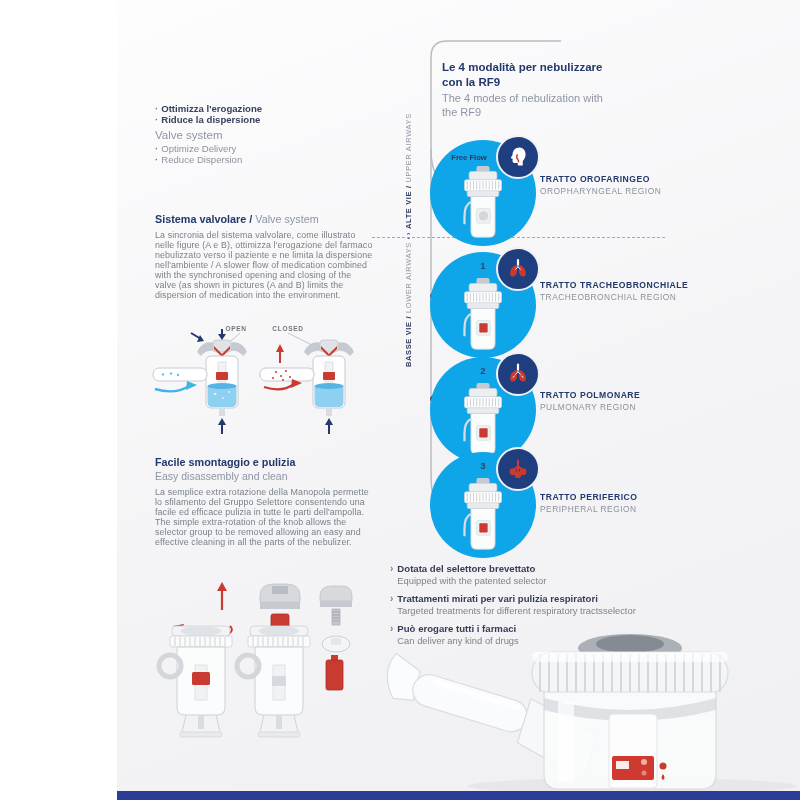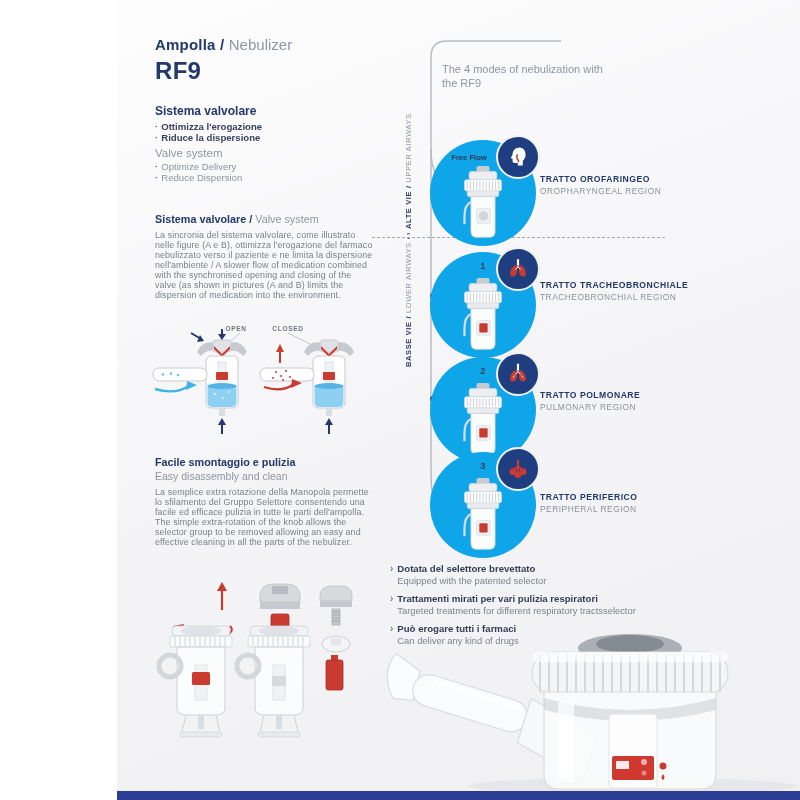--- a/index.html
+++ b/index.html
@@ -77,30 +77,22 @@
   .f-en{font-size:9.4px;font-weight:500;color:#7d828c;line-height:11.5px;text-align:center;}
 
   .product{position:absolute;left:382px;top:628px;width:418px;height:163px;}
 </style>
 </head>
 <body>
 
 <div class="page">
   <div class="content-bg"></div>
 
-  <header class="title-block">
-    <div>
-      <span class="t-it">Ampolla /</span>
-      <span class="t-en">Nebulizer</span>
-    </div>
-    <div class="model">RF9</div>
-  </header>
 
   <section class="sec1">
-    <div class="s1-h-it">Sistema valvolare</div>
     <div class="bullet it">
         <span>Ottimizza l'erogazione</span>
       </div>
     <div class="bullet it">
         <span>Riduce la dispersione</span>
       </div>
     <div class="s1-h-en">Valve system</div>
     <div class="bullet en">
         <span>Optimize Delivery</span>
       </div>
@@ -247,20 +239,21 @@
   <svg class="bracket" viewBox="0 0 140 470">
     <path d="M136,8 H22 Q6,8 6,24 V425 C6,448 6,458 9,464" fill="none" stroke="#b8bcc3" stroke-width="1.5"></path>
     <path d="M6,116 C6,140 13,150 26,151" fill="none" stroke="#b8bcc3" stroke-width="1.5"></path>
     <circle cx="30" cy="151" r="3.3" fill="#24386b"></circle>
     <circle cx="8.5" cy="263" r="3.3" fill="#24386b"></circle>
     <circle cx="8.5" cy="366" r="3.3" fill="#24386b"></circle>
     <circle cx="10" cy="465" r="3.3" fill="#24386b"></circle>
   </svg>
 
   <div class="modes-heading">
+    <div class="mh-it">Le 4 modalità per nebulizzare con la RF9</div>
     <div class="mh-en">The 4 modes of nebulization with the RF9</div>
   </div>
 
   <div class="vlabel vlabel-upper">
     <span class="vl-arrow">›</span>
     <span class="vl-it">ALTE VIE /</span>
     <span class="vl-en">UPPER AIRWAYS</span>
   </div>
   <div class="vlabel vlabel-lower">
     <span class="vl-it">BASSE VIE /</span>

